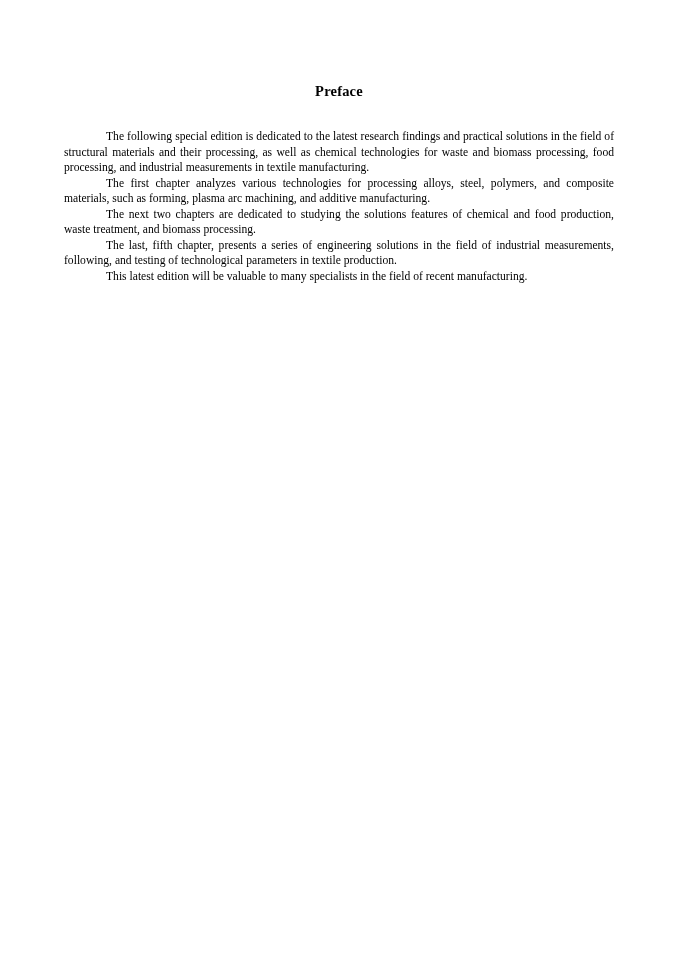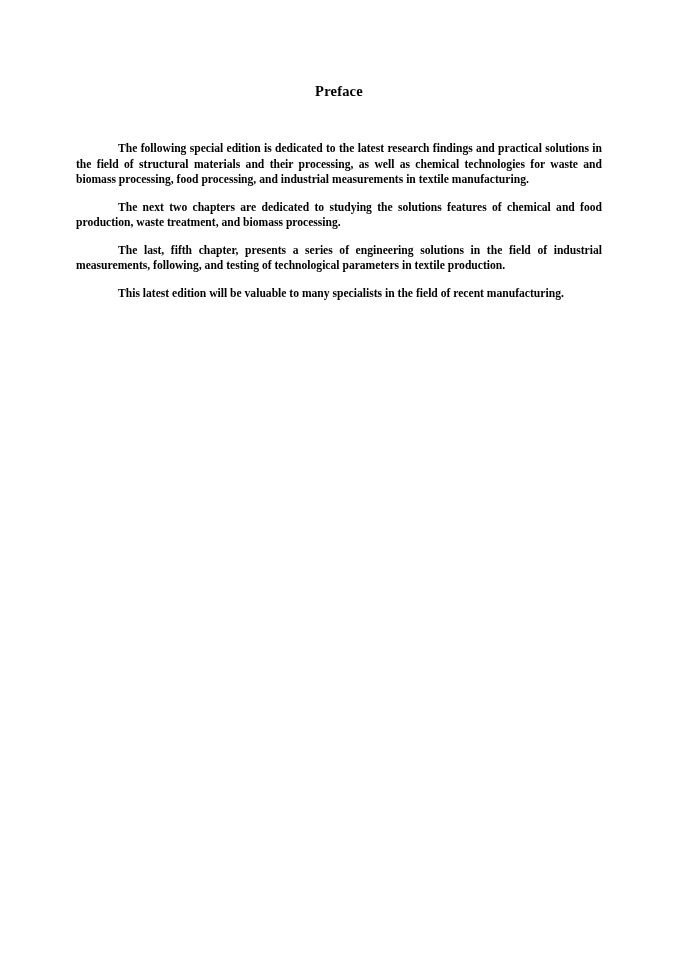--- a/index.html
+++ b/index.html
@@ -36,32 +36,32 @@
     }
     .body-text {
       position: absolute;
       left: 64px;
       top: 129px;
       width: 550px;
       font-size: 11.6px;
       line-height: 15.5px;
     }
     .para {
-      margin: 12px;
+      margin: 0;
       text-indent: 42px;
       text-align: justify;
       text-align-last: left;
-      font-weight: bold;
     }
   </style>
 </head>
 <body>
 
 <div class="page">
   <h1 class="title" style="margin:0;">Preface</h1>
 
   <div class="body-text">
     <p class="para">The following special edition is dedicated to the latest research findings and practical solutions in the field of structural materials and their processing, as well as chemical technologies for waste and biomass processing, food processing, and industrial measurements in textile manufacturing.</p>
+    <p class="para">The first chapter analyzes various technologies for processing alloys, steel, polymers, and composite materials, such as forming, plasma arc machining, and additive manufacturing.</p>
     <p class="para">The next two chapters are dedicated to studying the solutions features of chemical and food production, waste treatment, and biomass processing.</p>
     <p class="para">The last, fifth chapter, presents a series of engineering solutions in the field of industrial measurements, following, and testing of technological parameters in textile production.</p>
     <p class="para">This latest edition will be valuable to many specialists in the field of recent manufacturing.</p>
   </div>
 </div>
 
 </body></html>

